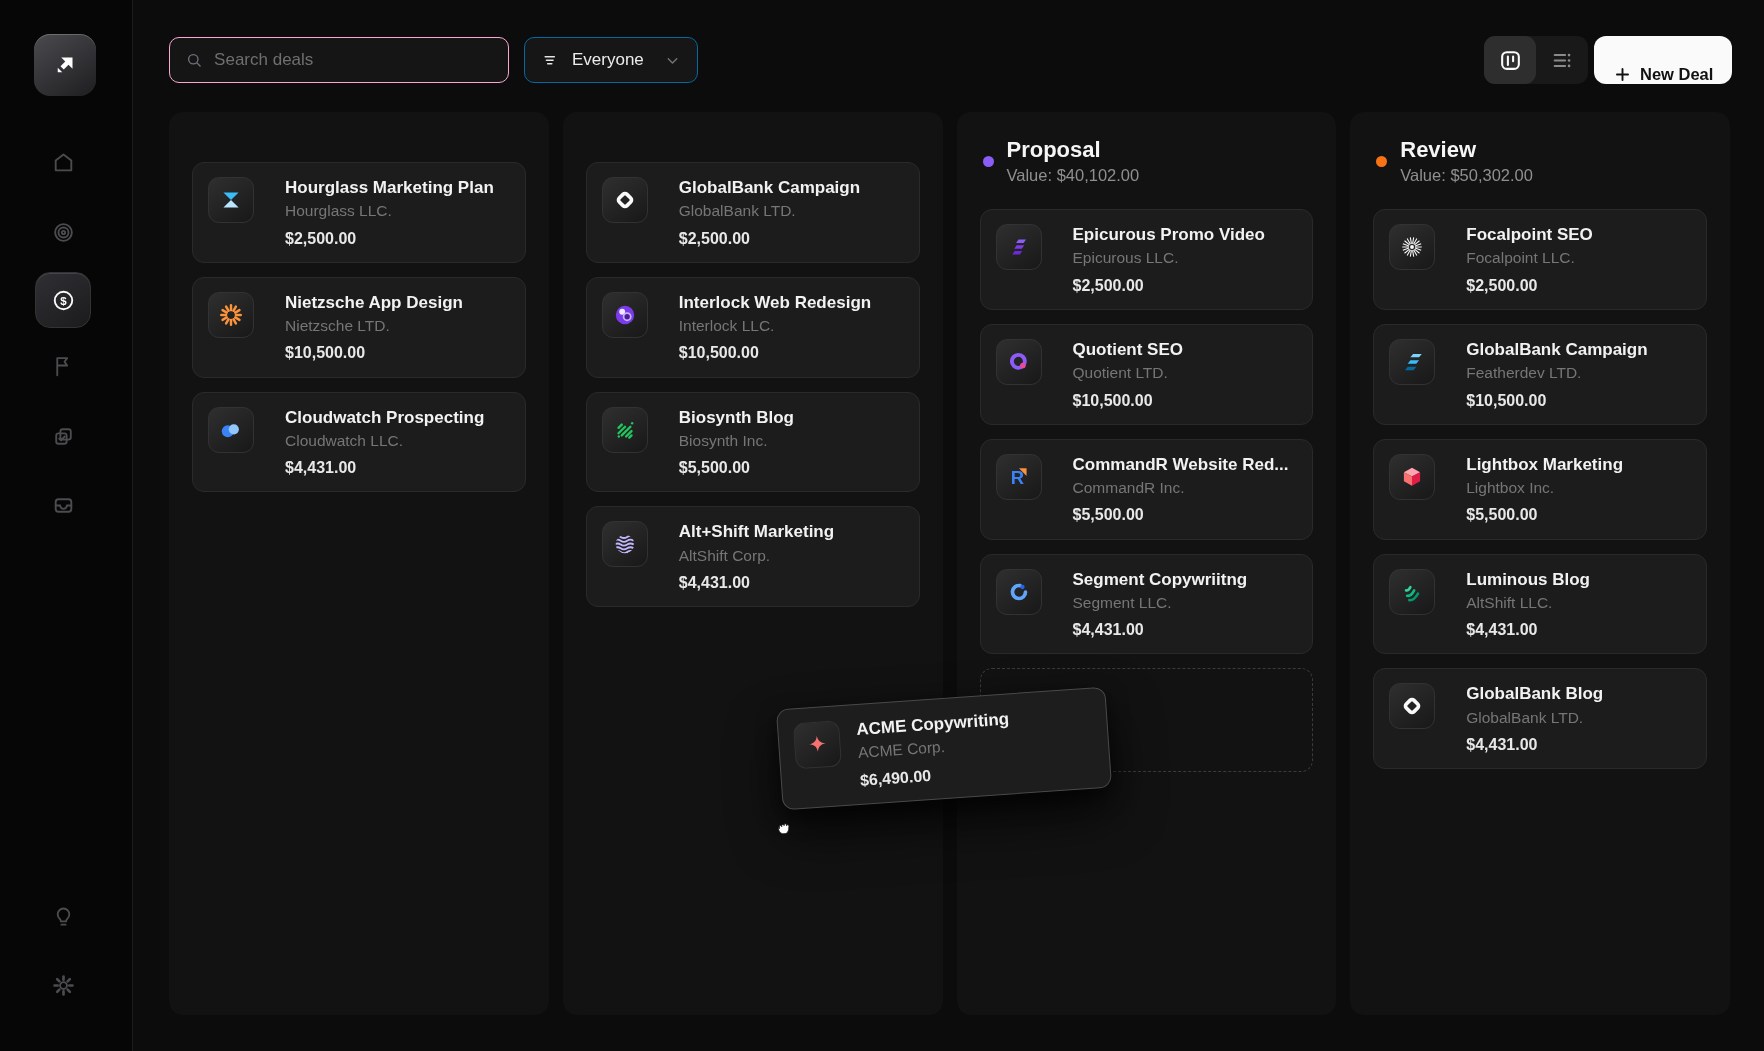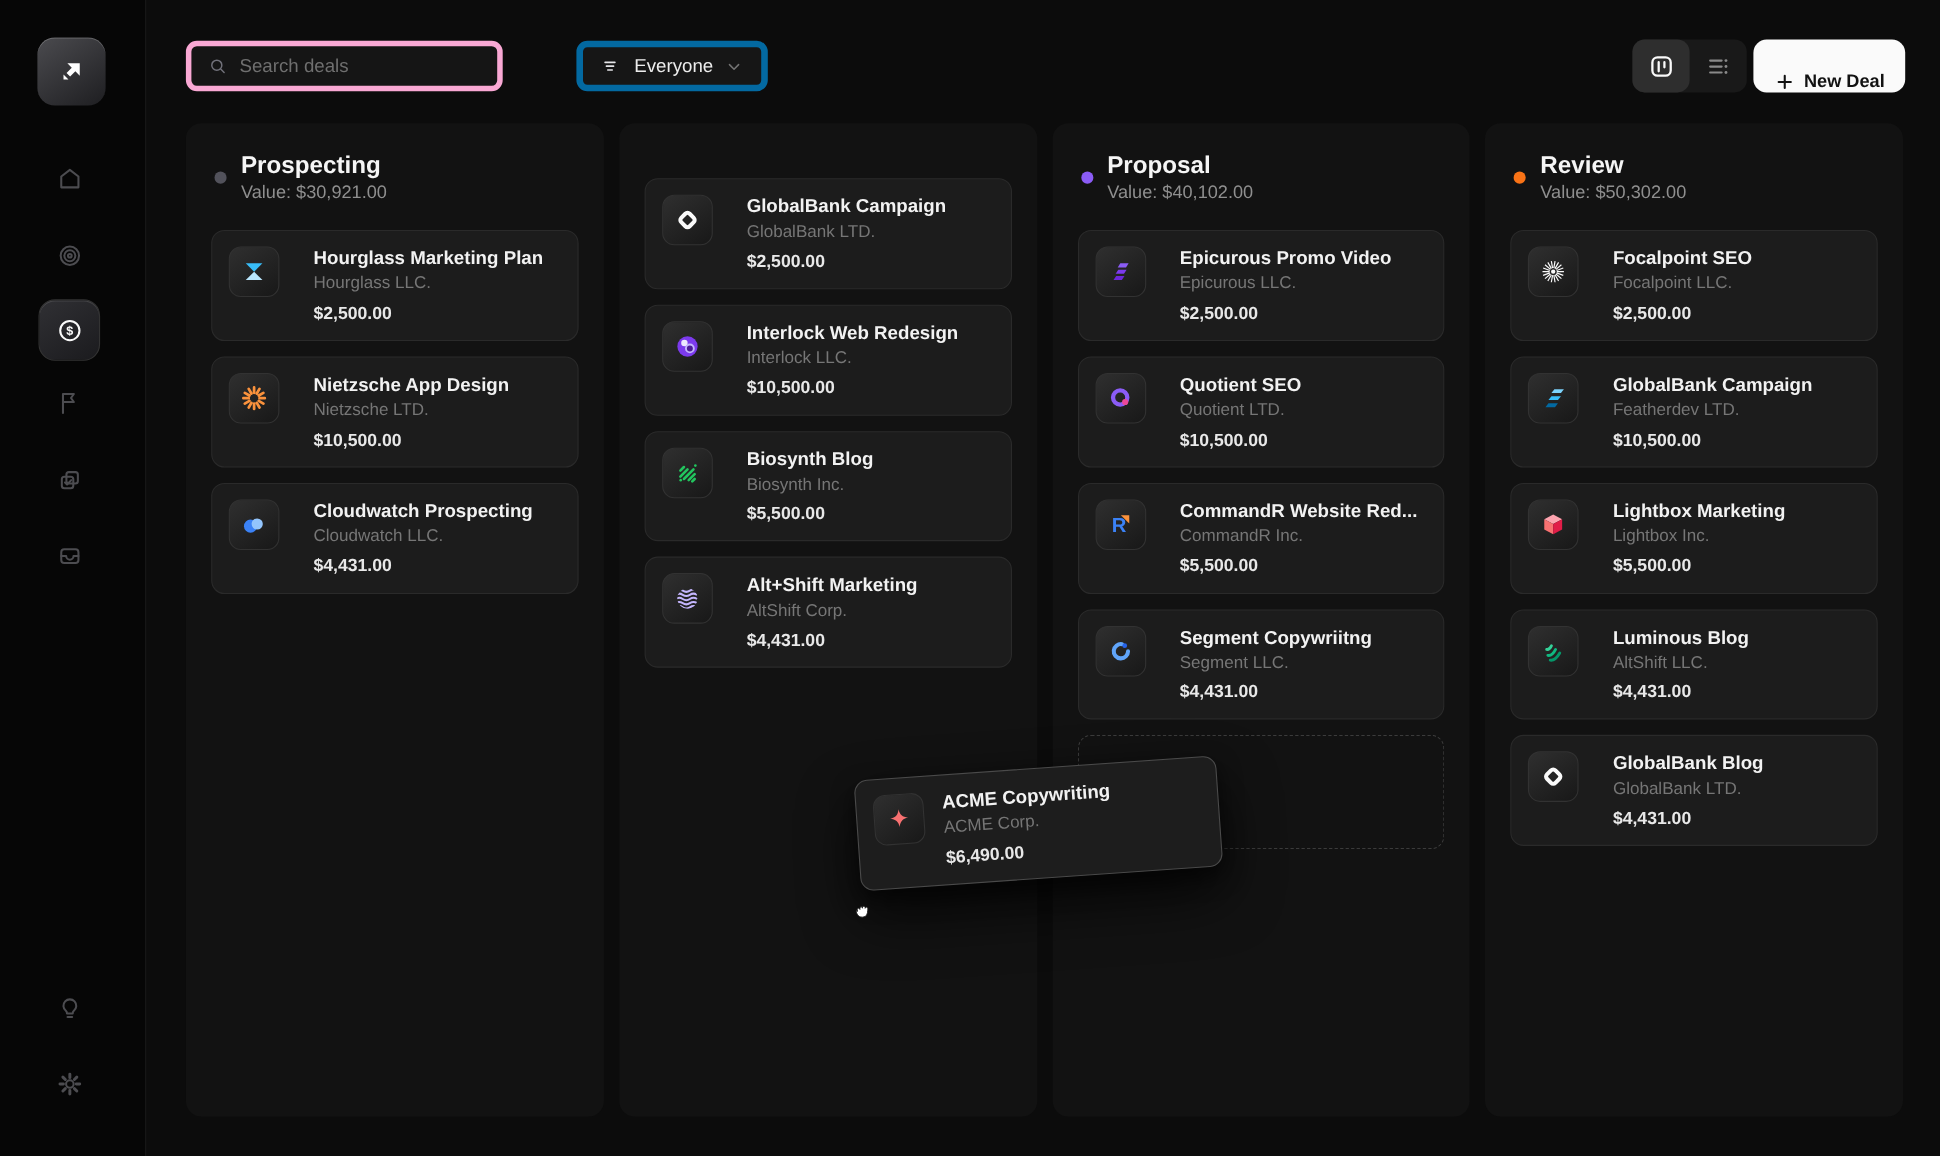--- a/index.html
+++ b/index.html
@@ -14,27 +14,27 @@
   .sidebar { position:absolute; left:0; top:0; bottom:0; width:133px; background:#060606; border-right:1px solid #1b1b1b; }
   .logo { position:absolute; left:34px; top:34px; width:62px; height:62px; border-radius:16px;
           background:linear-gradient(145deg,#4b4b4f,#1e1e21); display:flex; align-items:center; justify-content:center;
           box-shadow:inset 0 1px 0 rgba(255,255,255,.22); }
   .s-ico { position:absolute; left:39px; width:48px; height:48px; display:flex; align-items:center; justify-content:center;
            color:#4c4c50; }
   .s-ico.active-tile { left:35px; width:56px; height:56px; border-radius:15px;
            background:linear-gradient(145deg,#303034,#1b1b1e); border:1px solid #333; color:#fafafa;
            box-shadow:inset 0 1px 0 rgba(255,255,255,.12); }
   
-  .search { position:absolute; left:169px; top:37px; width:288px; height:46px; background:#151515;
-            border:5px solid #f9a8d4; border-radius:10px; display:flex; align-items:center; gap:11px; padding:0 15px; }
+  .search { position:absolute; left:169px; top:37px; width:340px; height:46px; background:#151515;
+            border:1px solid #f9a8d4; border-radius:10px; display:flex; align-items:center; gap:11px; padding:0 15px; }
   .search input { background:transparent; border:none; outline:none; color:#d4d4d4; font-size:17px; width:100%;
             font-family:"Liberation Sans",sans-serif; }
   .search input::placeholder { color:#6f6f6f; }
   .filter-dd { position:absolute; left:524px; top:37px; width:174px; height:46px; background:#161616;
-            border:6px solid #0369a1; border-radius:10px; display:flex; align-items:center; gap:11px; padding:0 16px;
+            border:1px solid #0369a1; border-radius:10px; display:flex; align-items:center; gap:11px; padding:0 16px;
             color:#ececec; font-size:17px; cursor:pointer; }
   .filter-dd .lbl { flex:1; }
   .view-toggle { position:absolute; left:1484px; top:36px; width:104px; height:48px; background:#191919;
             border-radius:11px; display:flex; align-items:center; }
   .vt-seg { width:52px; height:48px; display:flex; align-items:center; justify-content:center; cursor:pointer; }
   .vt-seg.active { background:#2e2e2e; border-radius:11px; }
   .new-deal { position:absolute; left:1594px; top:36px; height:48px; padding:0 19px; background:#fafafa; color:#121212;
             border:none; border-radius:12px; font-weight:700; font-size:16.5px; display:flex; align-items:flex-end; gap:8px;
             font-family:"Liberation Sans",sans-serif; cursor:pointer; }
   
@@ -181,27 +181,20 @@
 
 <button class="new-deal">
   <svg viewBox="0 0 24 24" width="19" height="19" fill="none" stroke="#121212" stroke-width="2.4" stroke-linecap="round">
     <path d="M12 5v14M5 12h14"></path>
   </svg>
   <span>New Deal</span>
 </button>
 
 <main class="board" id="board">
     <section class="column">
-      <div class="col-header">
-        <span class="dot" style="background:#52525b"></span>
-        <div>
-          <div class="col-title">Prospecting</div>
-          <div class="col-value">Value: $30,921.00</div>
-        </div>
-      </div>
       <div class="cards">
         <div class="card">
           <div class="tile">
             <svg viewBox="0 0 24 24" width="26" height="26">
               <path d="M5 5h14l-7 7z" fill="#38bdf8"></path>
               <path d="M5 19h14l-7-7z" fill="#bae6fd"></path>
             </svg>
           </div>
           <div class="ctext">
             <div class="ctitle">Hourglass Marketing Plan</div>

